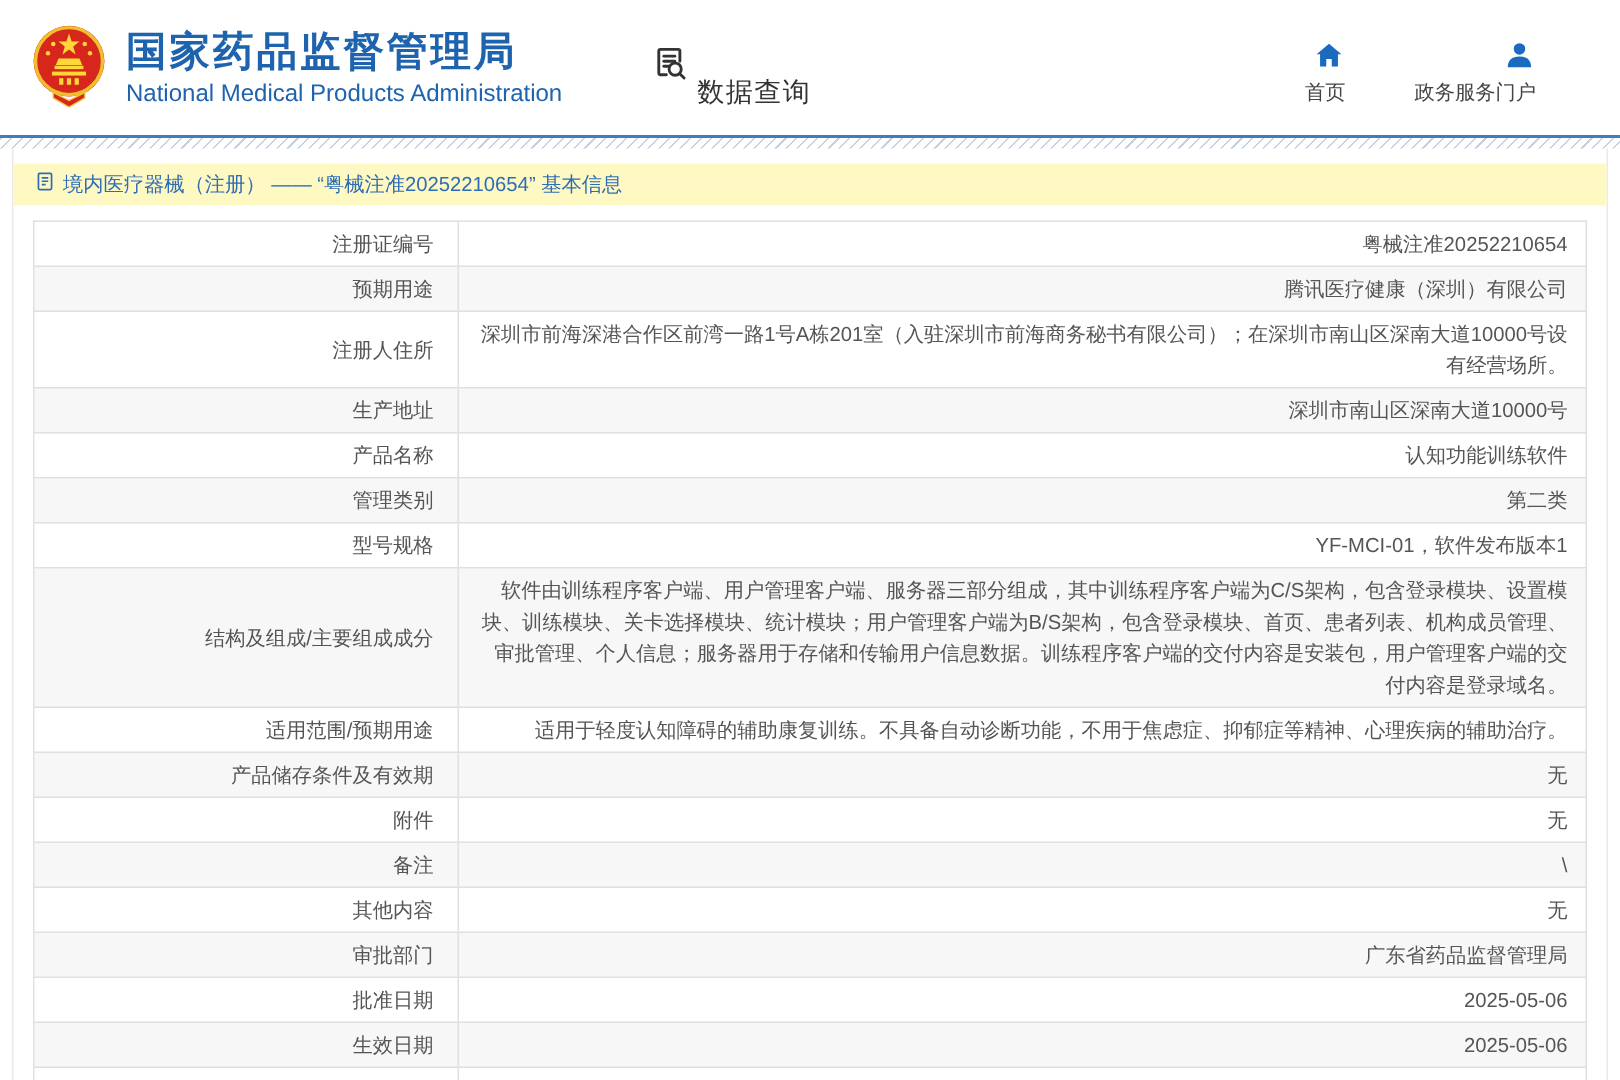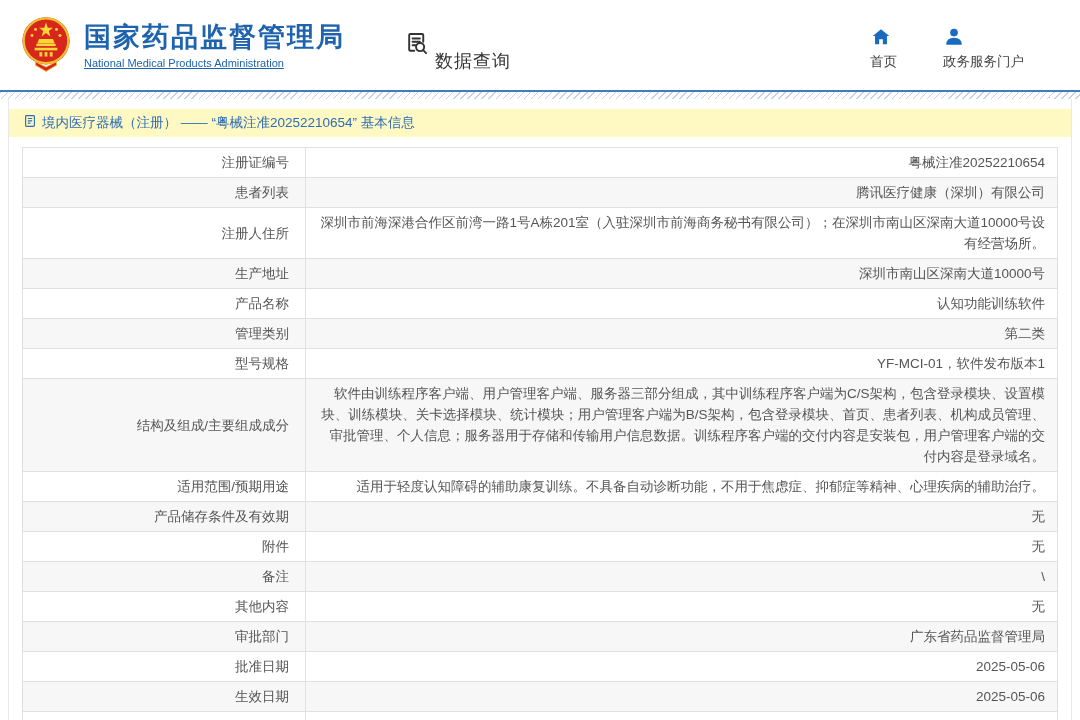--- a/index.html
+++ b/index.html
@@ -4,25 +4,25 @@
 <style>
   * { margin:0; padding:0; box-sizing:border-box; }
   html,body { width:1080px; height:720px; overflow:hidden; background:#fff;
     font-family:"Liberation Sans","DejaVu Sans",sans-serif; }
 
   
   .header { height:90px; display:flex; align-items:center; background:#fff; padding:0 12px 0 18px; position:relative; }
   .logo { width:56px; height:64px; flex:0 0 auto; margin-top:2px; }
   .agency { margin-left:10px; }
   .agency-cn { font-size:27px; font-weight:bold; color:#1e63ae; letter-spacing:2px; line-height:32px; }
-  .agency-en { font-size:11px; color:#1e63ae; margin-top:4px;text-decoration:underline; }
+  .agency-en { font-size:16px; color:#1e63ae; margin-top:4px; }
   .module { display:flex; align-items:center; margin-left:58px; cursor:pointer; }
   .module-title { font-size:18px; color:#333; margin-left:5px; letter-spacing:1px;margin-top:32px; }
   .topnav { margin-left:auto; display:flex; align-items:flex-start; gap:46px; padding-right:44px; margin-top:6px; }
-  .nav-item { display:flex; flex-direction:column; align-items:flex-start; cursor:pointer; }
+  .nav-item { display:flex; flex-direction:column; align-items:flex-end; cursor:pointer; }
   .nav-item .nav-icon { height:22px; display:flex; align-items:center; }
   .nav-label { font-size:13.5px; color:#444; margin-top:5px; }
 
   
   .sep-line { height:2px; background:#3f7cc0; }
   .sep-hatch { height:7px;
     background:repeating-linear-gradient(135deg, rgba(110,135,170,0.38) 0 1px, transparent 1px 5px); }
 
   
   .content { margin:0 8px; border-left:1px solid #e9e9ec; border-right:1px solid #e9e9ec;
@@ -127,21 +127,21 @@
           <col class="c-label">
           <col>
         </colgroup>
       <tbody>
   <tr>
     <th scope="row">注册证编号</th>
     <td>粤械注准20252210654</td>
   </tr>
 
   <tr>
-    <th scope="row">患者列表</th>
+    <th scope="row">预期用途</th>
     <td>腾讯医疗健康（深圳）有限公司</td>
   </tr>
 
   <tr>
     <th scope="row">注册人住所</th>
     <td>深圳市前海深港合作区前湾一路1号A栋201室（入驻深圳市前海商务秘书有限公司）；在深圳市南山区深南大道10000号设有经营场所。</td>
   </tr>
 
   <tr>
     <th scope="row">生产地址</th>

